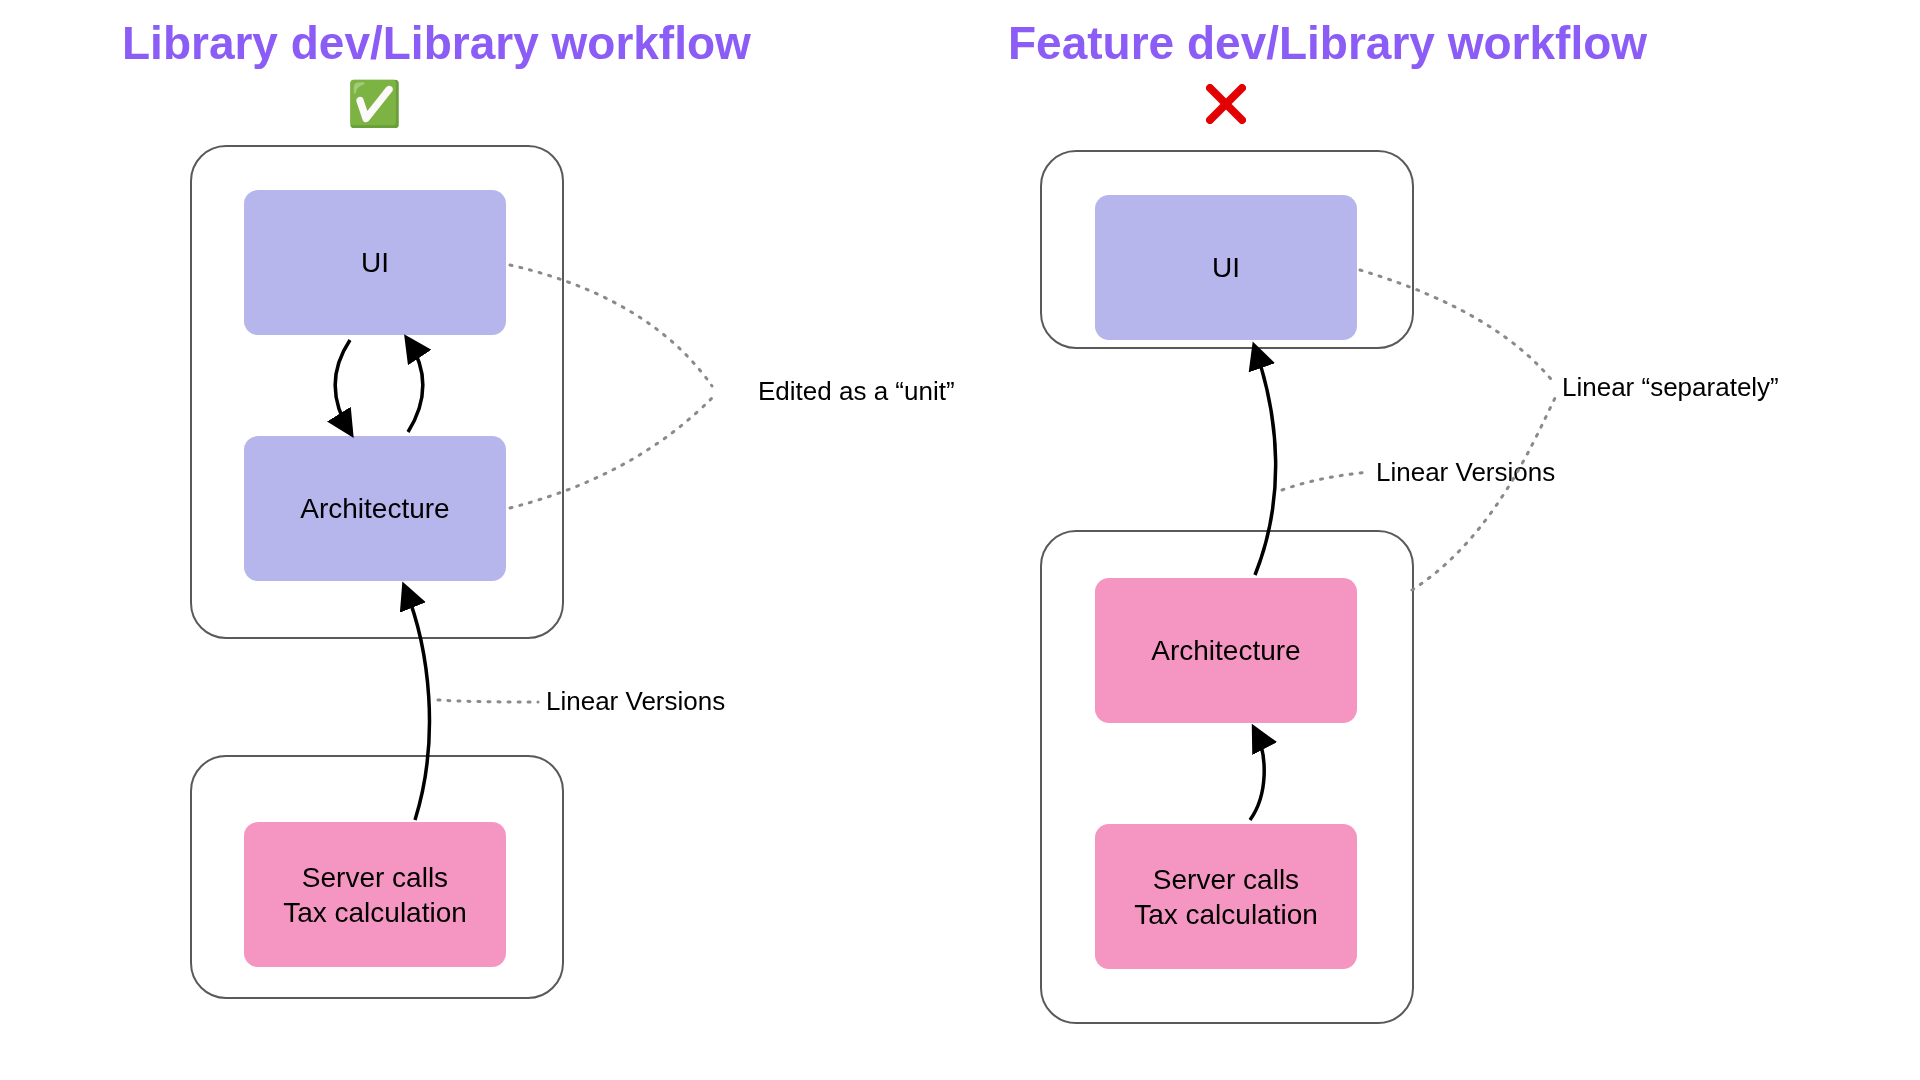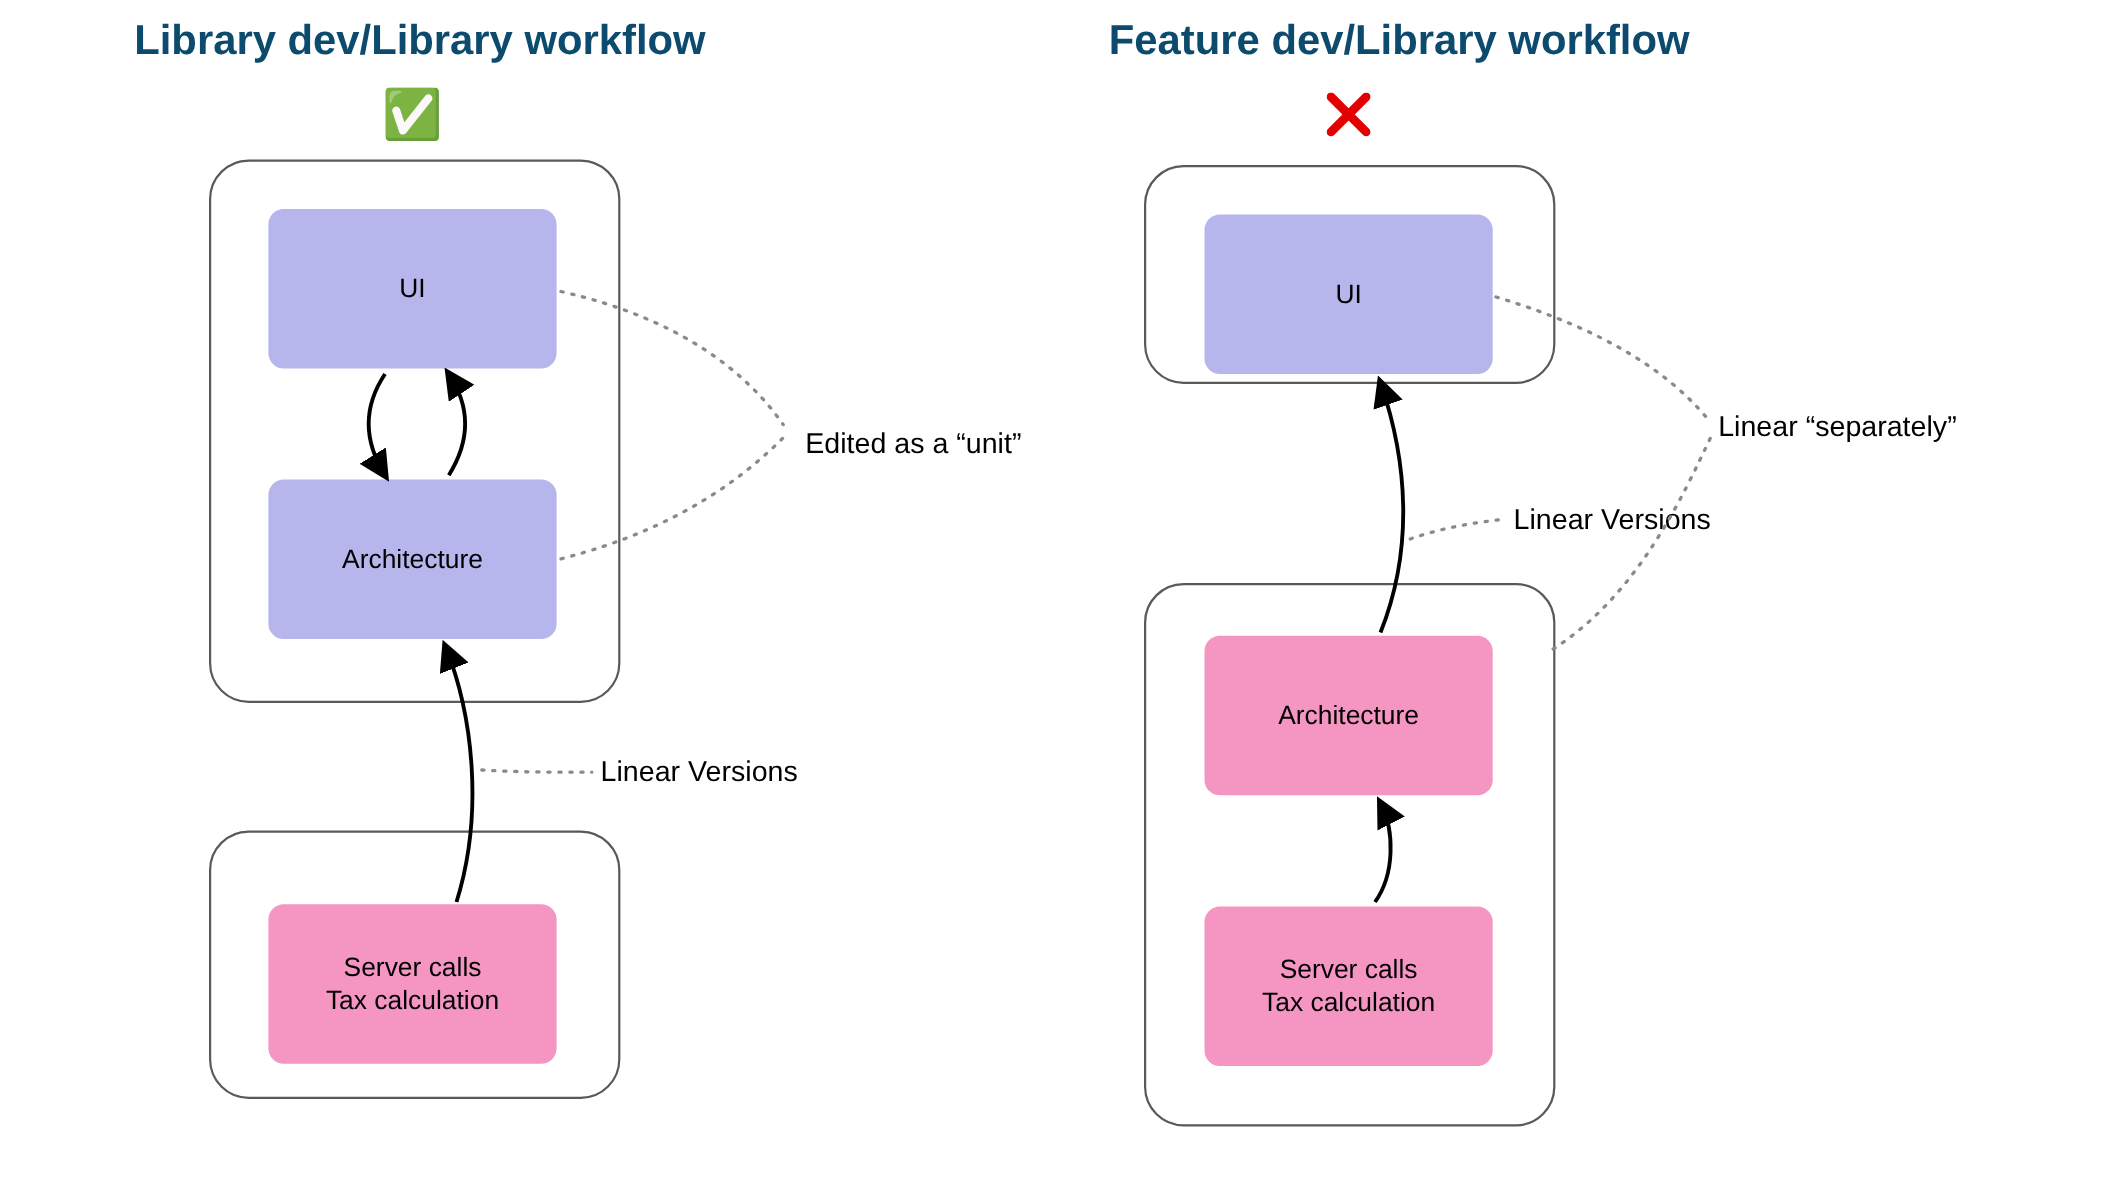--- a/index.html
+++ b/index.html
@@ -7,23 +7,23 @@
     padding: 0;
     width: 1920px;
     height: 1080px;
     background: #ffffff;
     font-family: -apple-system, BlinkMacSystemFont, "Segoe UI", Helvetica, Arial, sans-serif;
     position: relative;
     overflow: hidden;
   }
   .title {
     position: absolute;
-    font-size: 38px;
+    font-size: 46px;
     font-weight: 600;
-    color: #0c4a6e;
+    color: #8b5cf6;
     white-space: nowrap;
   }
   .status-icon {
     position: absolute;
     font-size: 44px;
     transform: translateX(-50%);
   }
   .cross-icon {
     position: absolute;
     width: 40px;
@@ -36,21 +36,21 @@
     border-radius: 36px;
     background: #fff;
   }
   .node {
     position: absolute;
     border-radius: 14px;
     display: flex;
     flex-direction: column;
     align-items: center;
     justify-content: center;
-    font-size: 24px;
+    font-size: 28px;
     font-weight: 500;
     color: #000;
     text-align: center;
     line-height: 1.25;
   }
   .node-purple { background: #b6b5ec; }
   .node-pink   { background: #f595c2; }
   .annotation {
     position: absolute;
     font-size: 26px;
@@ -83,21 +83,21 @@
   <span>Architecture</span>
 </div>
 
 <div class="group-box" style="left:190px; top:755px; width:370px; height:240px;"></div>
 
 <div class="node node-pink" style="left:244px; top:822px; width:262px; height:145px;">
   <span>Server calls</span>
   <span>Tax calculation</span>
 </div>
 
-<div class="annotation" style="left:732px; top:376px;margin-top:12px;">Edited as a “unit”</div>
+<div class="annotation" style="left:758px; top:376px;">Edited as a “unit”</div>
 
 <div class="annotation" style="left:546px; top:686px;">Linear Versions</div>
 
 <div class="title" style="left:1008px; top:16px;">Feature dev/Library workflow</div>
 
 <div class="cross-icon" style="left:1226px; top:84px;">
   <svg viewBox="0 0 40 40" width="40" height="40">
     <line x1="4" y1="4" x2="36" y2="36" stroke="#e20000" stroke-width="8" stroke-linecap="round"></line>
     <line x1="36" y1="4" x2="4" y2="36" stroke="#e20000" stroke-width="8" stroke-linecap="round"></line>
   </svg>

